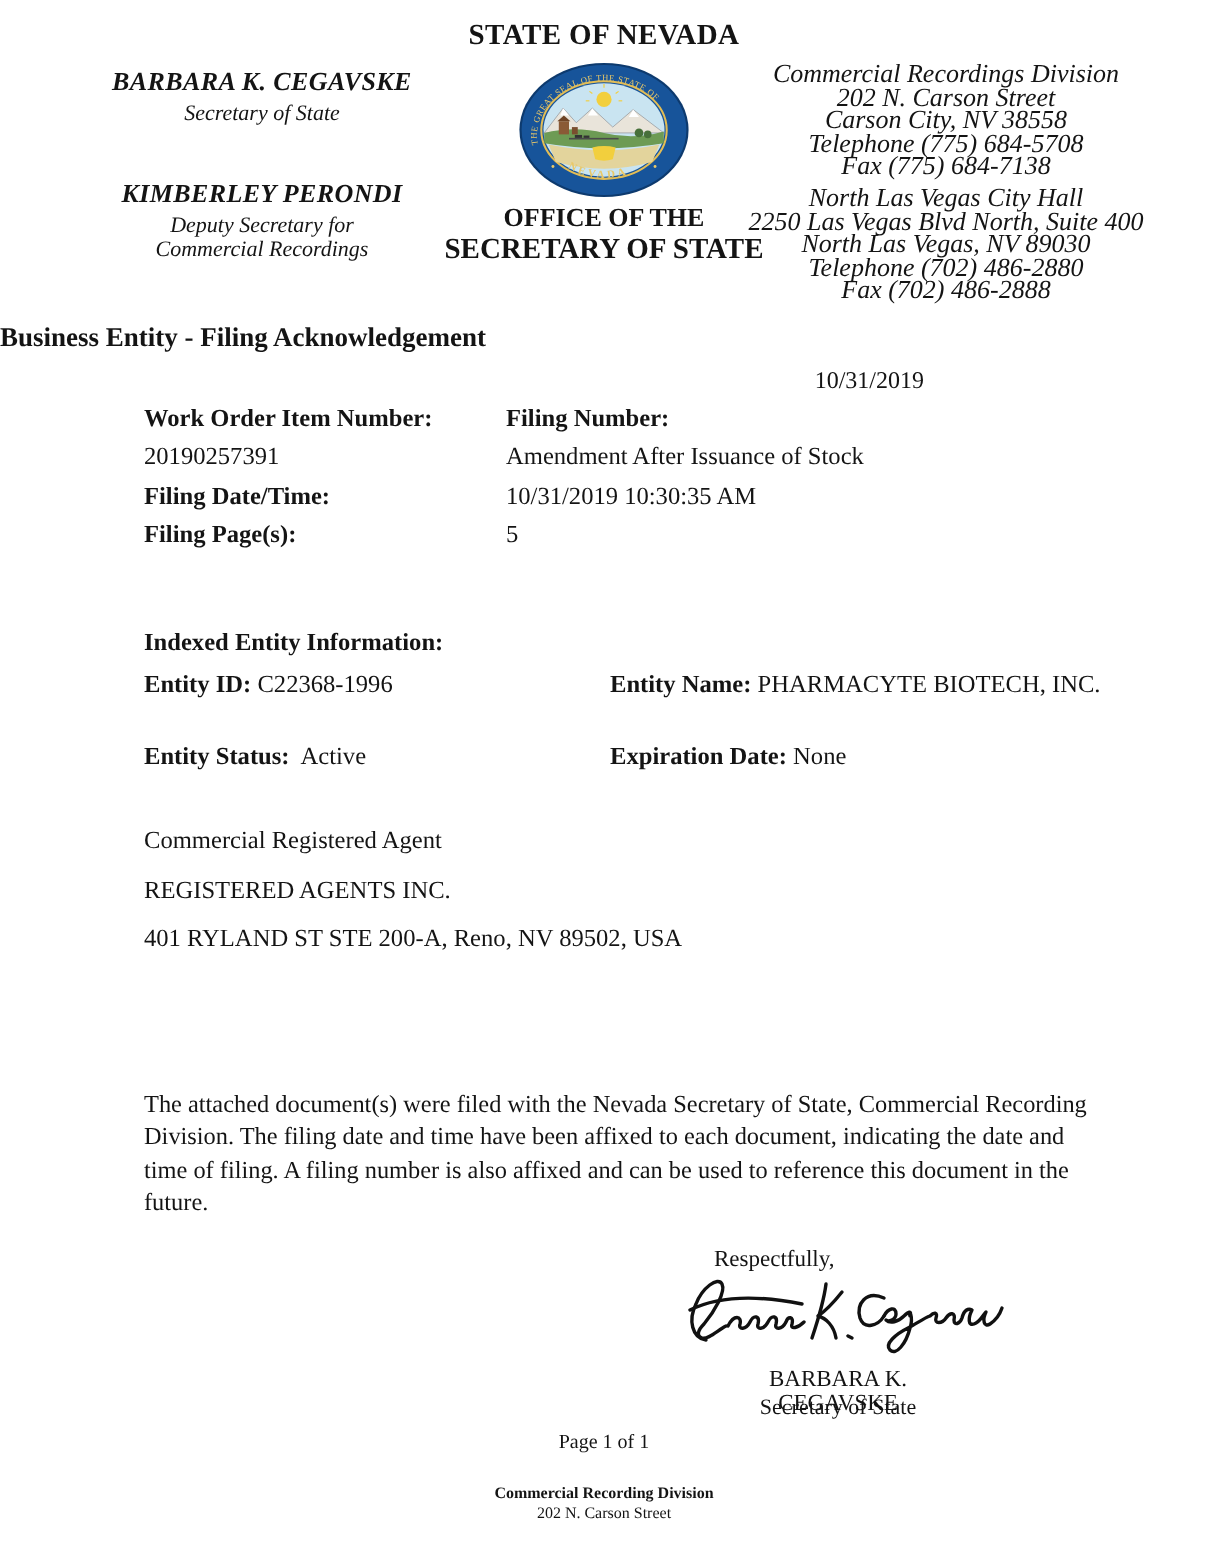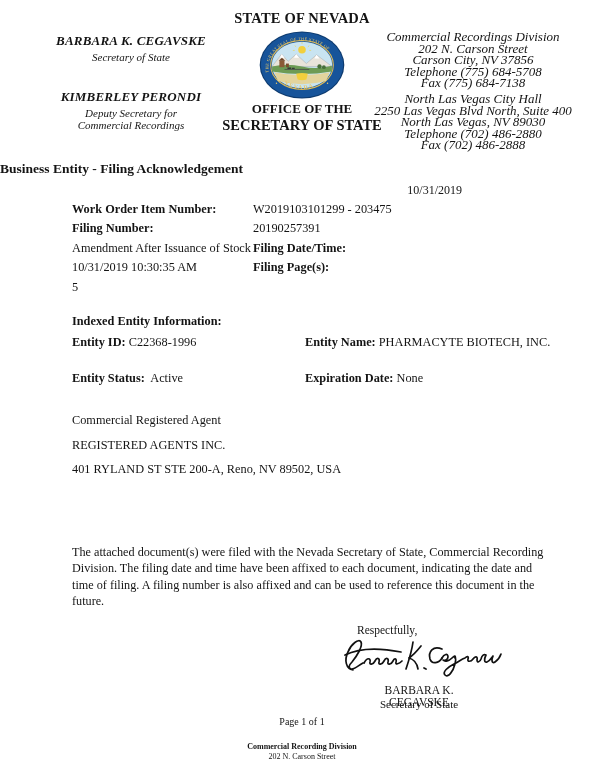--- a/index.html
+++ b/index.html
@@ -112,38 +112,37 @@
         <circle cx="95" cy="73" r="1" fill="#e9c868"></circle>
     </svg>
   </div>
   <div class="office1">OFFICE OF THE</div>
   <div class="office2">SECRETARY OF STATE</div>
 </div>
 
 <div class="abs hdr-right">
   <div class="line">Commercial Recordings Division</div>
   <div class="line">202 N. Carson Street</div>
-  <div class="line">Carson City, NV 37856</div>
+  <div class="line">Carson City, NV 38558</div>
   <div class="line">Telephone (775) 684-5708</div>
   <div class="line">Fax (775) 684-7138</div>
   <div class="grp2">
     <div class="line">North Las Vegas City Hall</div>
     <div class="line">2250 Las Vegas Blvd North, Suite 400</div>
     <div class="line">North Las Vegas, NV 89030</div>
     <div class="line">Telephone (702) 486-2880</div>
     <div class="line">Fax (702) 486-2888</div>
   </div>
 </div>
 
 <div class="abs doc-title">Business Entity - Filing Acknowledgement</div>
 <div class="abs doc-date">10/31/2019</div>
 
 <div class="abs fields">
   <div class="lab">Work Order Item Number:</div>
-  <div class="val">W2019103101299 - 203475</div>
   <div class="lab">Filing Number:</div>
   <div class="val">20190257391</div>
   <div class="val">Amendment After Issuance of Stock</div>
   <div class="lab">Filing Date/Time:</div>
   <div class="val">10/31/2019 10:30:35 AM</div>
   <div class="lab">Filing Page(s):</div>
   <div class="val">5</div>
 </div>
 
 <div class="abs indexed-heading">Indexed Entity Information:</div>

